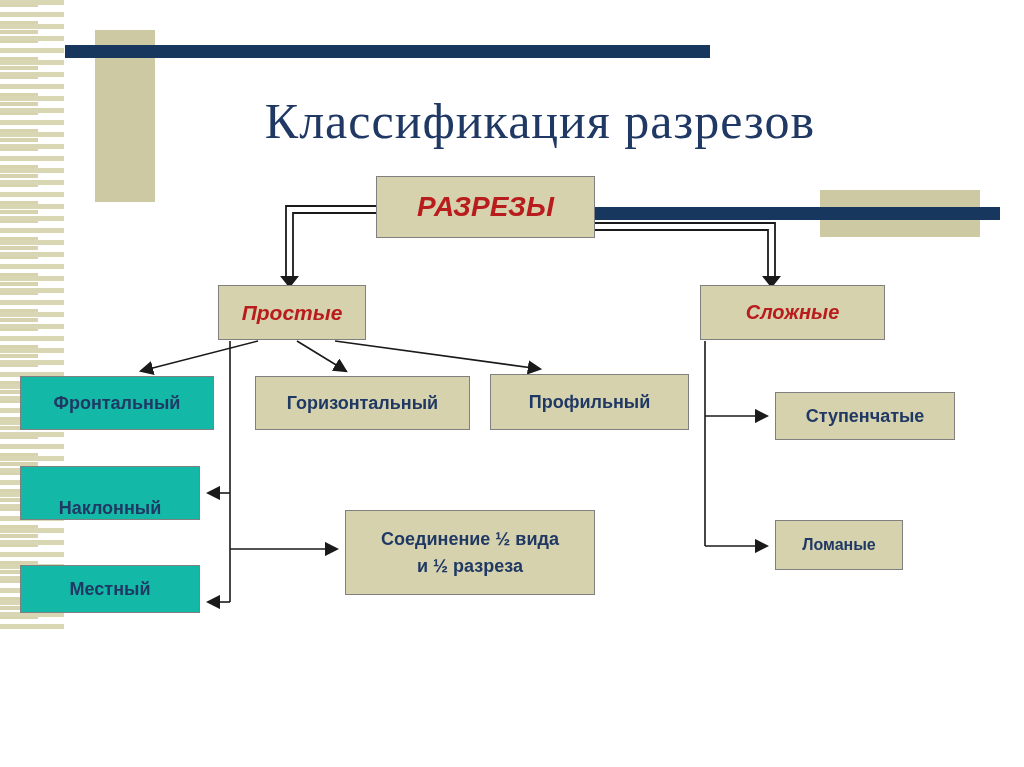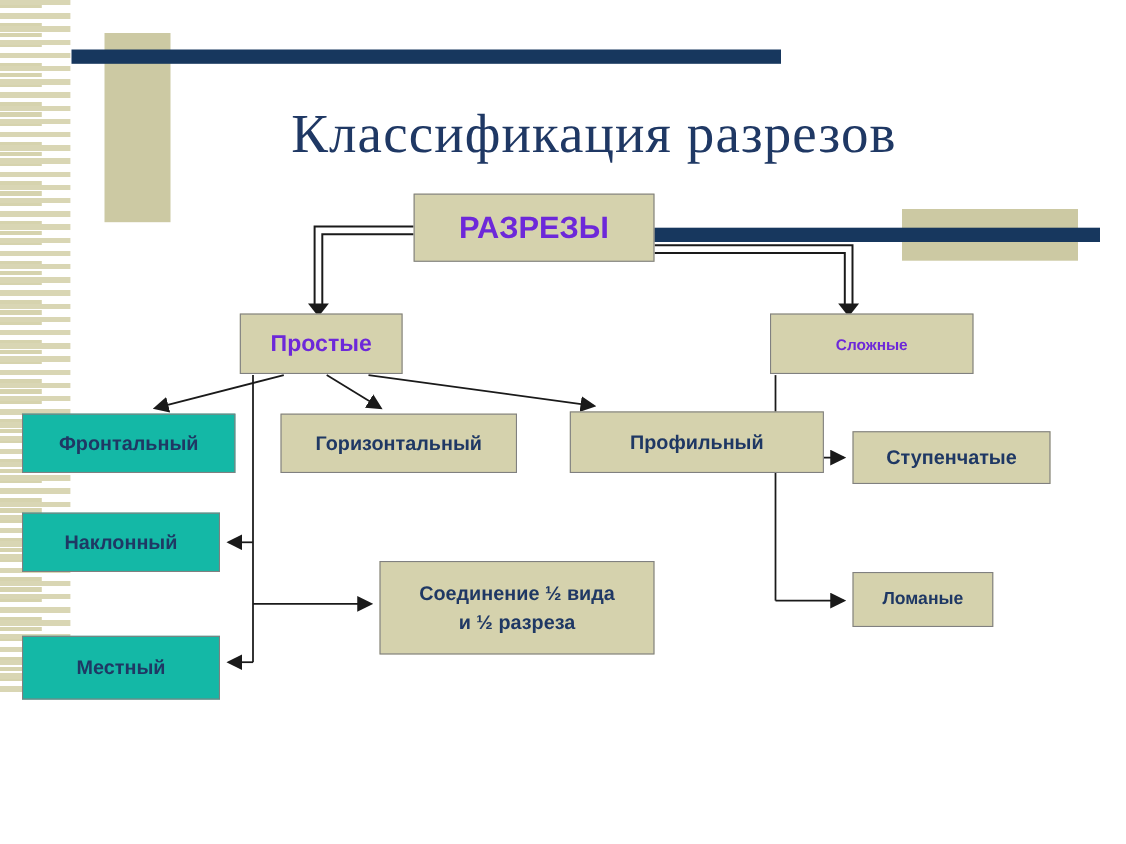--- a/index.html
+++ b/index.html
@@ -24,21 +24,21 @@
     color:#1f3864;text-align:center;letter-spacing:1px;white-space:nowrap;
   }
   .connectors{position:absolute;left:0;top:0;width:1024px;height:767px;pointer-events:none;}
   .node{
     position:absolute;display:flex;align-items:center;justify-content:center;
     border:1px solid #808080;box-sizing:border-box;text-align:center;
     font-weight:bold;color:#1f3864;
   }
   .node.dark{background:#d5d2ad;}
   .node.light{background:#14b8a6;}
-  .node.red{color:#6d28d9;}
+  .node.red{color:#b91c1c;font-style:italic;}
   .node .lines{line-height:1.45;}
 </style>
 </head>
 <body>
 
 <div class="slide">
 
   <div class="stripes"></div>
   <div class="accent-rect-top"></div>
   <div class="bar-top"></div>
@@ -77,52 +77,52 @@
   </svg>
 
   <div class="node dark red" style="left:376px;top:176px;width:219px;height:62px;font-size:28px;">
     <span>РАЗРЕЗЫ</span>
   </div>
 
   <div class="node dark red" style="left:218px;top:285px;width:148px;height:55px;font-size:21px;">
     <span>Простые</span>
   </div>
 
-  <div class="node dark red" style="left:700px;top:285px;width:185px;height:55px;font-size:14px;">
+  <div class="node dark red" style="left:700px;top:285px;width:185px;height:55px;font-size:20px;">
     <span>Сложные</span>
   </div>
 
   <div class="node light" style="left:20px;top:376px;width:194px;height:54px;font-size:18px;">
     <span>Фронтальный</span>
   </div>
 
   <div class="node dark" style="left:255px;top:376px;width:215px;height:54px;font-size:18px;">
     <span>Горизонтальный</span>
   </div>
 
-  <div class="node dark" style="left:518px;top:374px;width:231px;height:56px;font-size:18px;">
+  <div class="node dark" style="left:490px;top:374px;width:199px;height:56px;font-size:18px;">
     <span>Профильный</span>
   </div>
 
   <div class="node dark" style="left:775px;top:392px;width:180px;height:48px;font-size:18px;">
     <span>Ступенчатые</span>
   </div>
 
-  <div class="node light" style="left:20px;top:466px;width:180px;height:54px;font-size:18px;">
+  <div class="node light" style="left:20px;top:466px;width:180px;height:54px;font-size:18px;align-items:flex-end;">
     <span>Наклонный</span>
   </div>
 
   <div class="node dark" style="left:345px;top:510px;width:250px;height:85px;font-size:18px;">
     <div class="lines">
       <div>Соединение ½ вида</div>
       <div>и  ½ разреза</div>
     </div>
   </div>
 
   <div class="node dark" style="left:775px;top:520px;width:128px;height:50px;font-size:16px;">
     <span>Ломаные</span>
   </div>
 
-  <div class="node light" style="left:20px;top:578px;width:180px;height:58px;font-size:18px;">
+  <div class="node light" style="left:20px;top:565px;width:180px;height:48px;font-size:18px;">
     <span>Местный</span>
   </div>
 
 </div>
 
 </body></html>

